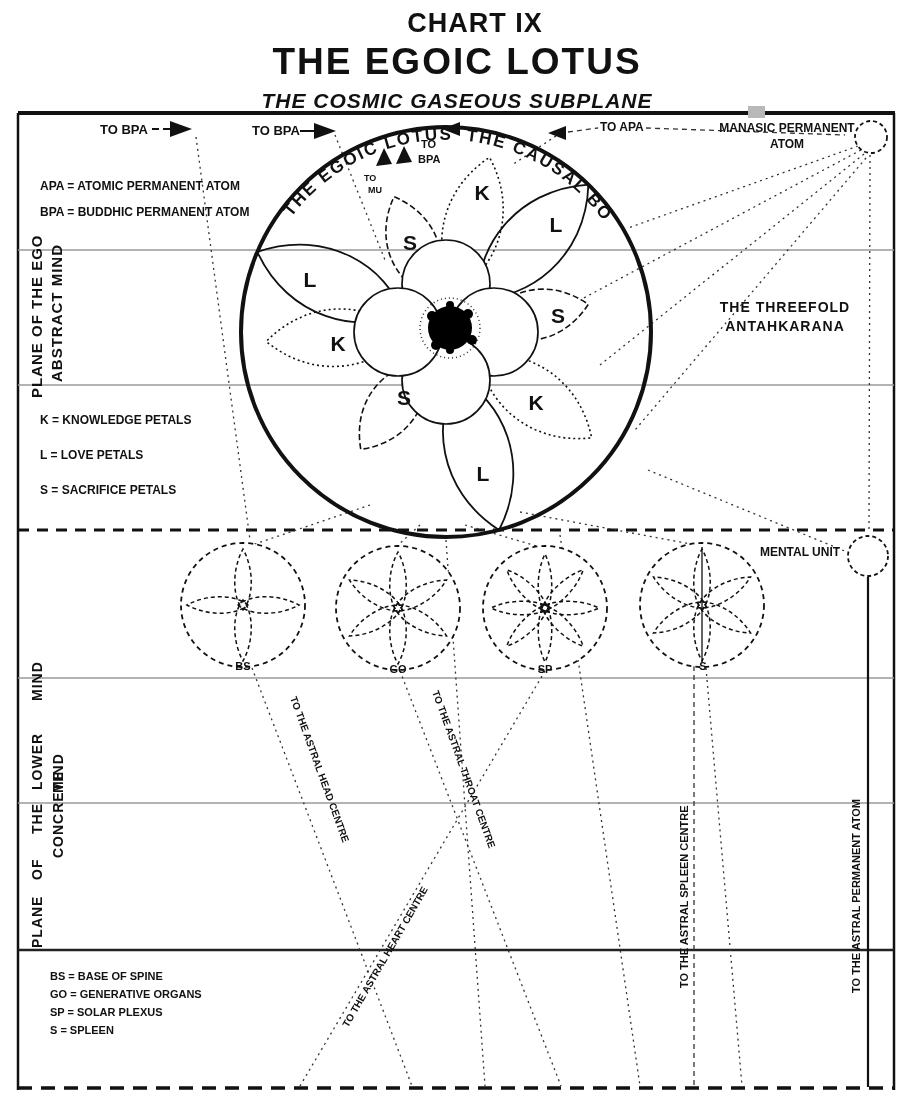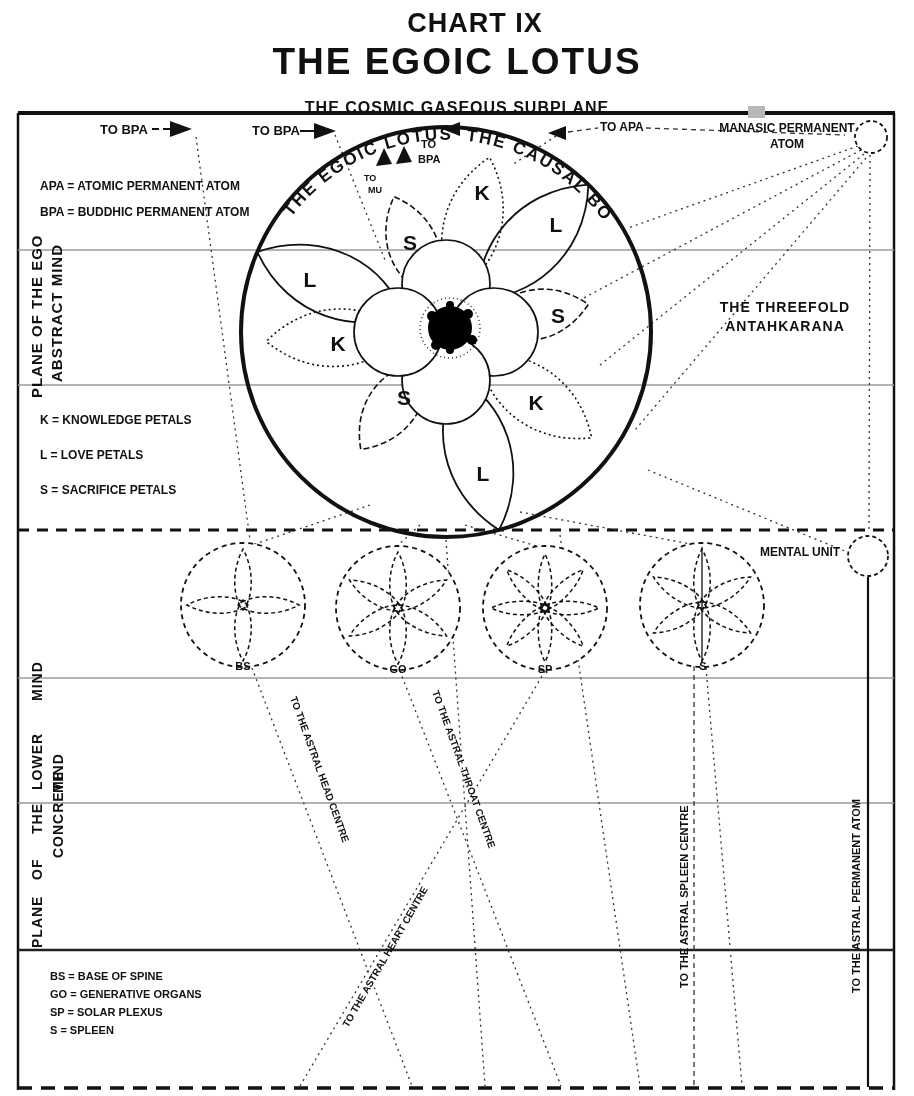--- a/index.html
+++ b/index.html
@@ -1,21 +1,21 @@
 <!DOCTYPE html>
 <html><head>
 <meta charset="utf-8">
 <style>
   html,body{margin:0;padding:0;background:#ffffff;}
   #page{position:relative;width:914px;height:1096px;background:#ffffff;overflow:hidden;
         font-family:"Liberation Sans",sans-serif;color:#111;}
   .title-block{position:absolute;top:0;left:0;width:914px;text-align:center;}
   .t1{font-size:27px;font-weight:bold;letter-spacing:1px;margin-top:8px;padding-left:36px;}
   .t2{font-size:37px;font-weight:bold;letter-spacing:2px;margin-top:2px;}
-  .t3{font-size:16px;font-weight:bold;letter-spacing:1px;margin-top:16px;}
+  .t3{font-size:21px;font-weight:bold;letter-spacing:1px;margin-top:6px;font-style:italic;}
   svg{position:absolute;top:0;left:0;}
   svg text{font-family:"Liberation Sans",sans-serif;font-weight:bold;fill:#111;}
   .tx9{font-size:9px;}  .tx10{font-size:10px;} .tx11{font-size:11px;}
   .tx12{font-size:12px;} .tx13{font-size:13px;} .tx14{font-size:14px;letter-spacing:1px;}
   .tx15{font-size:15px;letter-spacing:1px;} .tx20{font-size:21px;}
   .arc{font-size:17px;letter-spacing:2px;}
   .mid{text-anchor:middle;}
 </style>
 </head>
 <body>

